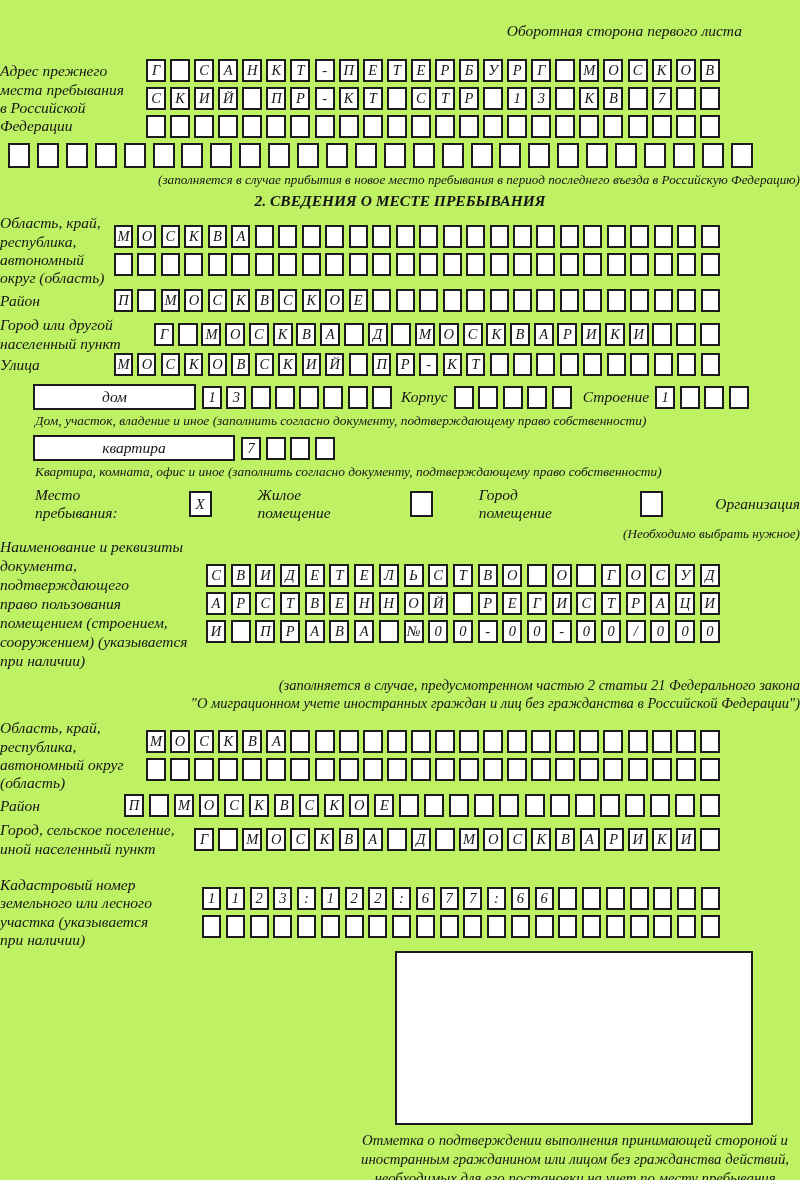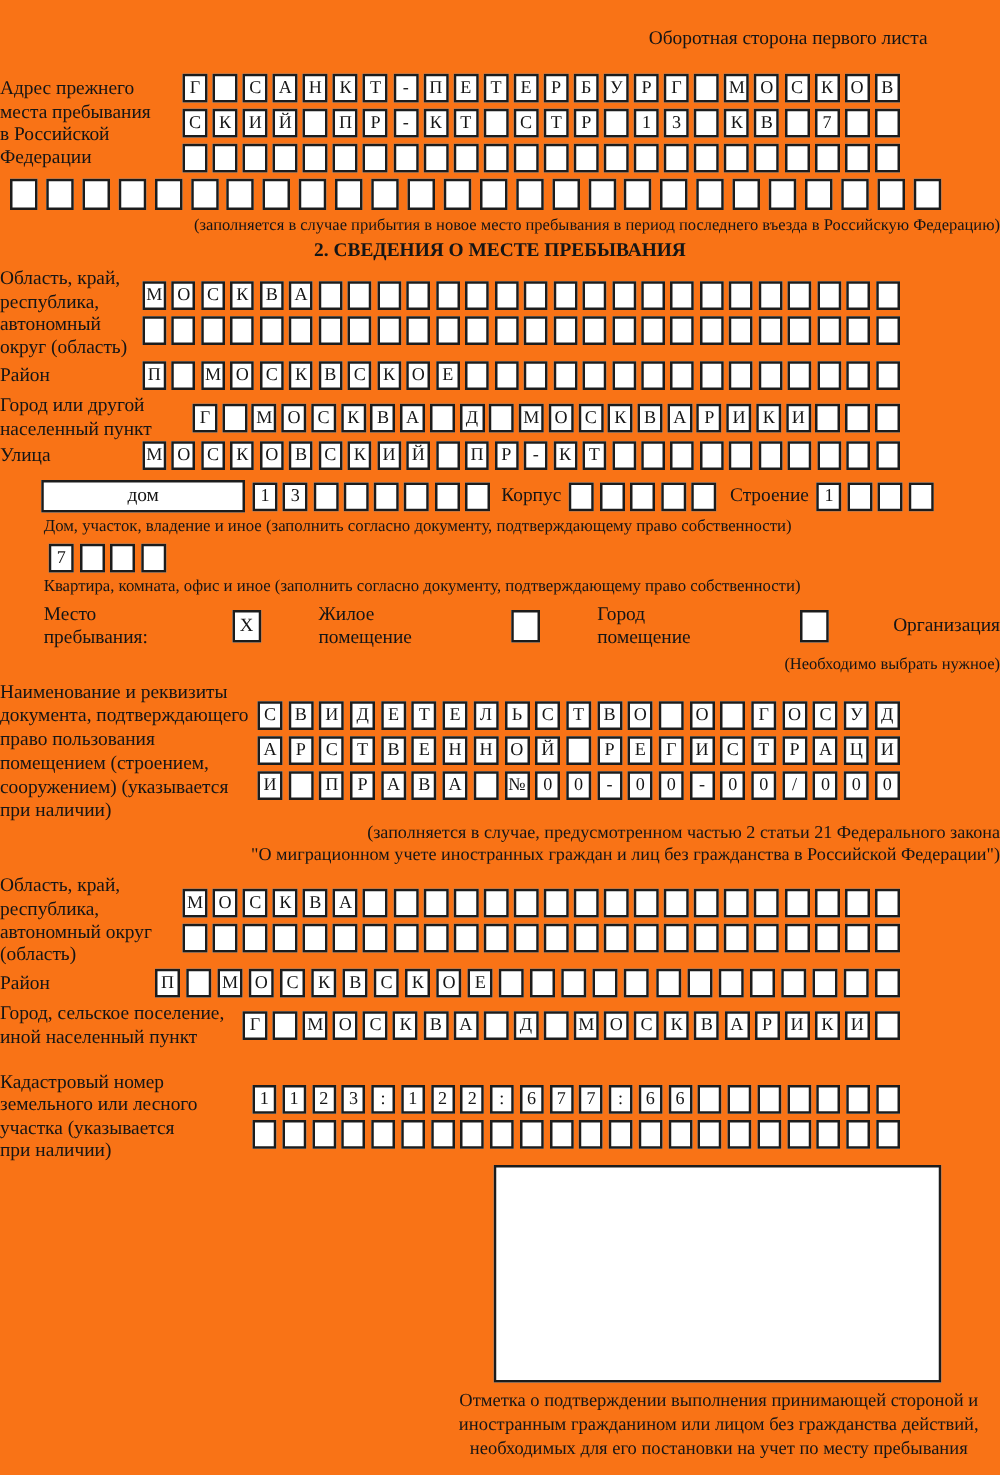--- a/index.html
+++ b/index.html
@@ -1,19 +1,20 @@
 <!DOCTYPE html>
 <html><head>
 <meta charset="utf-8">
 <style>
   html,body{margin:0;padding:0;background:#fff;}
   .page{
-    position:relative;width:800px;height:1180px;background:#f97316;
+    position:relative;width:800px;height:1180px;background:#bef264;
     font-family:"Liberation Serif","DejaVu Serif",serif;color:#151515;
     overflow:hidden;
+    font-style:italic;
   }
   .note{ text-align:right;padding:22px 58px 0 0;font-size:15.5px; }
 
   
   .field{ display:flex;width:720px;align-items:center; }
   .lbl{ flex:1;font-size:15.5px;line-height:18.3px;white-space:pre-line;padding-top:1px; }
   .boxcol{ display:flex;flex-direction:column;gap:5px; }
   .brow{ display:flex;justify-content:space-between; }
   .cb{
     box-sizing:border-box;width:20px;height:23px;border:2px solid #1c1c1c;
@@ -380,20 +381,21 @@
     <div class="brow w94" style="margin-left:6px">
         <span class="cb">1</span>
         <span class="cb"></span>
         <span class="cb"></span>
         <span class="cb"></span>
       </div>
   </div>
   <div class="leftcap">Дом, участок, владение и иное (заполнить согласно документу, подтверждающему право собственности)</div>
 
   <div class="inline-row" style="margin-top:6px">
+    <div class="namedbox nb-kv">квартира</div>
     <div class="brow w94" style="margin-left:6px">
         <span class="cb">7</span>
         <span class="cb"></span>
         <span class="cb"></span>
         <span class="cb"></span>
       </div>
   </div>
   <div class="leftcap">Квартира, комната, офис и иное (заполнить согласно документу, подтверждающему право собственности)</div>
 
   <div class="chk-row">
@@ -480,21 +482,21 @@
           <span class="cb">0</span>
           <span class="cb">0</span>
           <span class="cb">/</span>
           <span class="cb">0</span>
           <span class="cb">0</span>
           <span class="cb">0</span>
         </div>
     </div>
   </div>
 
-  <div class="caption" style="font-size:14.5px;margin-top:2px">(заполняется в случае, предусмотренном частью 2 статьи 21 Федерального закона</div>
+  <div class="caption" style="font-size:14.5px;margin-top:18px">(заполняется в случае, предусмотренном частью 2 статьи 21 Федерального закона</div>
   <div class="caption" style="font-size:14.5px;margin-top:1px">"О миграционном учете иностранных граждан и лиц без гражданства в Российской Федерации")</div>
 
   <div class="field" style="margin-top:7px;height:73px">
     <div class="lbl">Область, край,
 республика,
 автономный округ
 (область)</div>
     <div class="boxcol">
       <div class="brow w574">
           <span class="cb">М</span>

